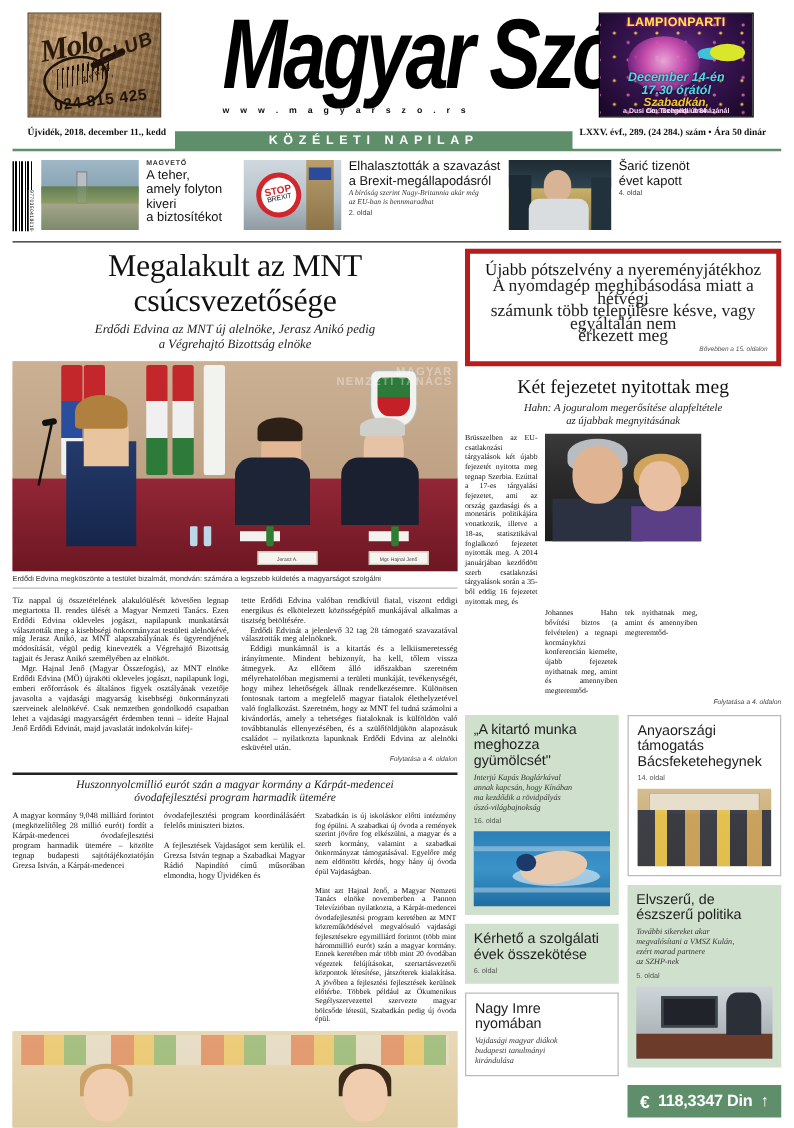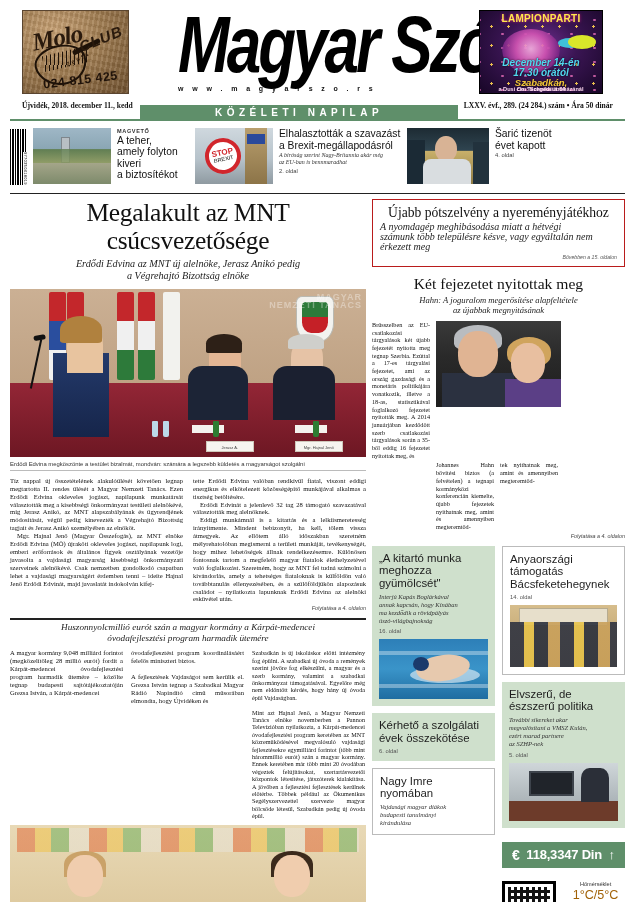--- a/index.html
+++ b/index.html
@@ -253,28 +253,28 @@
   .kp-deco{position:absolute; left:2%; top:2%; width:96%; height:16%;
     background: repeating-linear-gradient(90deg,#e06c3b 0 18px,#f0c24a 18px 34px,#6fae5a 34px 52px,#e8e3d6 52px 72px);
     opacity:.55;}
   .kp-girl{position:absolute; bottom:0; width:94px; height:80%;}
   .kp-girl .gface{position:absolute; left:50%; top:0; transform:translateX(-50%);
     width:36px; height:42px; border-radius:46%; background:#f0cdae;}
   .kp-girl .ghair{position:absolute; left:50%; top:-4px; transform:translateX(-50%);
     width:42px; height:26px; border-radius:50% 50% 0 0; background:#caa268;}
 
   
-  .box-outline { border:1px solid #b91c1c; padding:5px 7px 6px 7px; }
+  .box-outline { border:4px solid #b91c1c; padding:5px 7px 6px 7px; }
   .promo-head {
     font-family:"Liberation Serif", serif; font-size:13.6px; line-height:15px;
     text-align:center; color:#111;
   }
   .promo-sub {
-    font-family:"Liberation Serif", serif; font-style:italic; font-size:10px;
-    line-height:10px; color:#222; margin-top:2px;
+    font-family:"Liberation Serif", serif; font-size:14px;
+    line-height:10px; text-align:center; color:#222; margin-top:2px;
   }
   .promo-page { font-size:5.2px; color:#555; text-align:right; margin-top:2px; font-style:italic;}
 
   .art2-head {
     font-family:"Liberation Serif", serif; font-size:15.6px; line-height:18px;
     text-align:center; color:#111; margin-top:8px;
   }
   .art2-sub {
     font-family:"Liberation Serif", serif; font-style:italic; font-size:8.6px;
     line-height:10.4px; text-align:center; color:#222; margin-top:2px;

